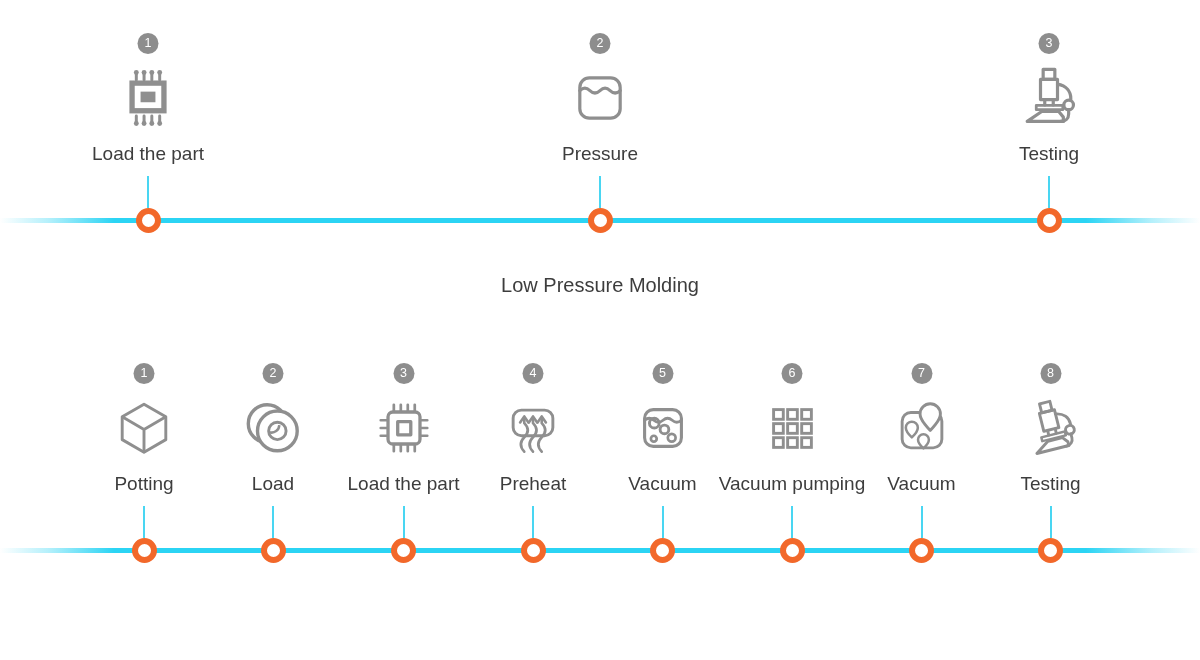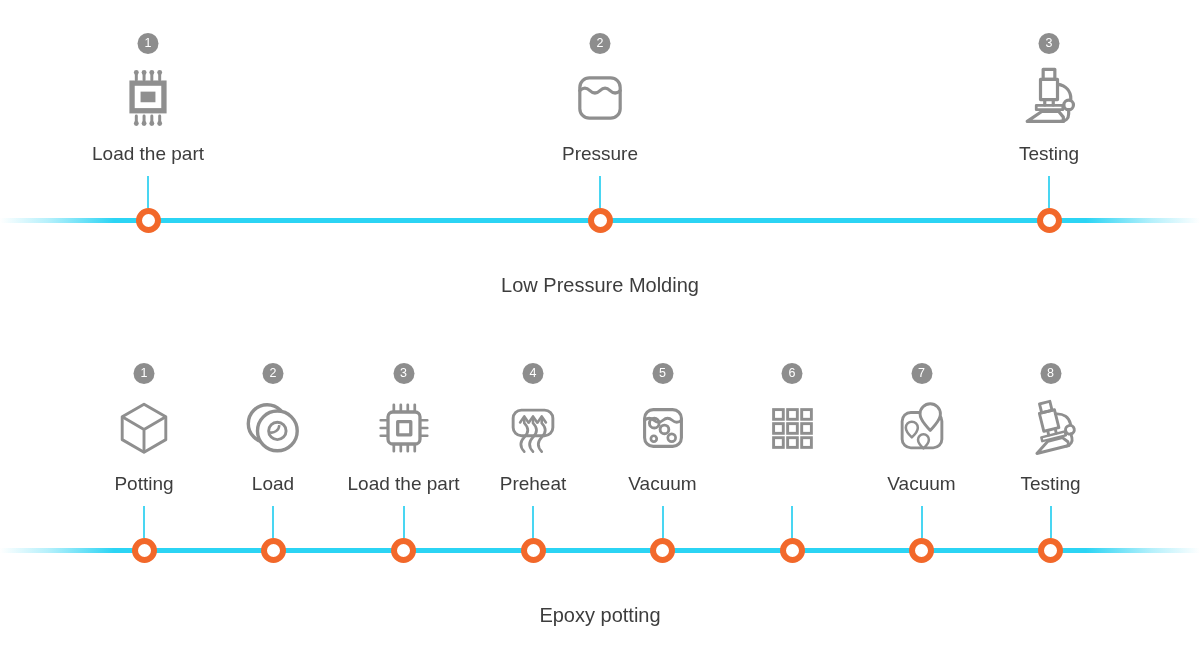--- a/index.html
+++ b/index.html
@@ -216,20 +216,21 @@
                 <rect x="42" y="13" width="10" height="10"></rect>
                 <rect x="13" y="27.5" width="10" height="10"></rect>
                 <rect x="27.5" y="27.5" width="10" height="10"></rect>
                 <rect x="42" y="27.5" width="10" height="10"></rect>
                 <rect x="13" y="42" width="10" height="10"></rect>
                 <rect x="27.5" y="42" width="10" height="10"></rect>
                 <rect x="42" y="42" width="10" height="10"></rect>
               </g>
             </svg>
           </div>
+          <div class="label">Vacuum pumping</div>
         </div>
         <div class="connector" style="left: 920.5px;"></div>
         <div class="node" style="left: 909px;"></div>
         <div class="step" style="left: 831.5px;">
           <div class="badge">7</div>
           <div class="icon-box">
             <svg viewBox="0 0 64 64">
               <rect x="11.5" y="16" width="41" height="36.5" rx="9" fill="none" stroke="currentColor" stroke-width="3"></rect>
               <path d="M40.5 7 a10.5 10.5 0 0 1 10.5 10.5 c0 7 -10.5 17 -10.5 17 c0 0 -10.5 -10 -10.5 -17 A10.5 10.5 0 0 1 40.5 7 Z" fill="#fff" stroke="currentColor" stroke-width="3" stroke-linejoin="round"></path>
               <path d="M21.5 25.5 a6.2 6.2 0 0 1 6.2 6.2 c0 4.1 -6.2 10 -6.2 10 c0 0 -6.2 -5.9 -6.2 -10 a6.2 6.2 0 0 1 6.2 -6.2 Z" fill="none" stroke="currentColor" stroke-width="2.6" stroke-linejoin="round"></path>
@@ -254,15 +255,14 @@
                   <path d="M50.5 43 v4 c0 4 -3 7 -7.5 7"></path>
                   <rect x="20" y="39" width="25" height="4" stroke-width="2.6"></rect>
                   <path d="M11.5 54 L25.5 44.5 H41 L45.5 50 V54 Z"></path>
                 </g>
               </g>
             </svg>
           </div>
           <div class="label">Testing</div>
         </div>
       </div>
-    <div class="title">Epoxy potting</div>
   </div>
 </div>
 
 </body></html>

